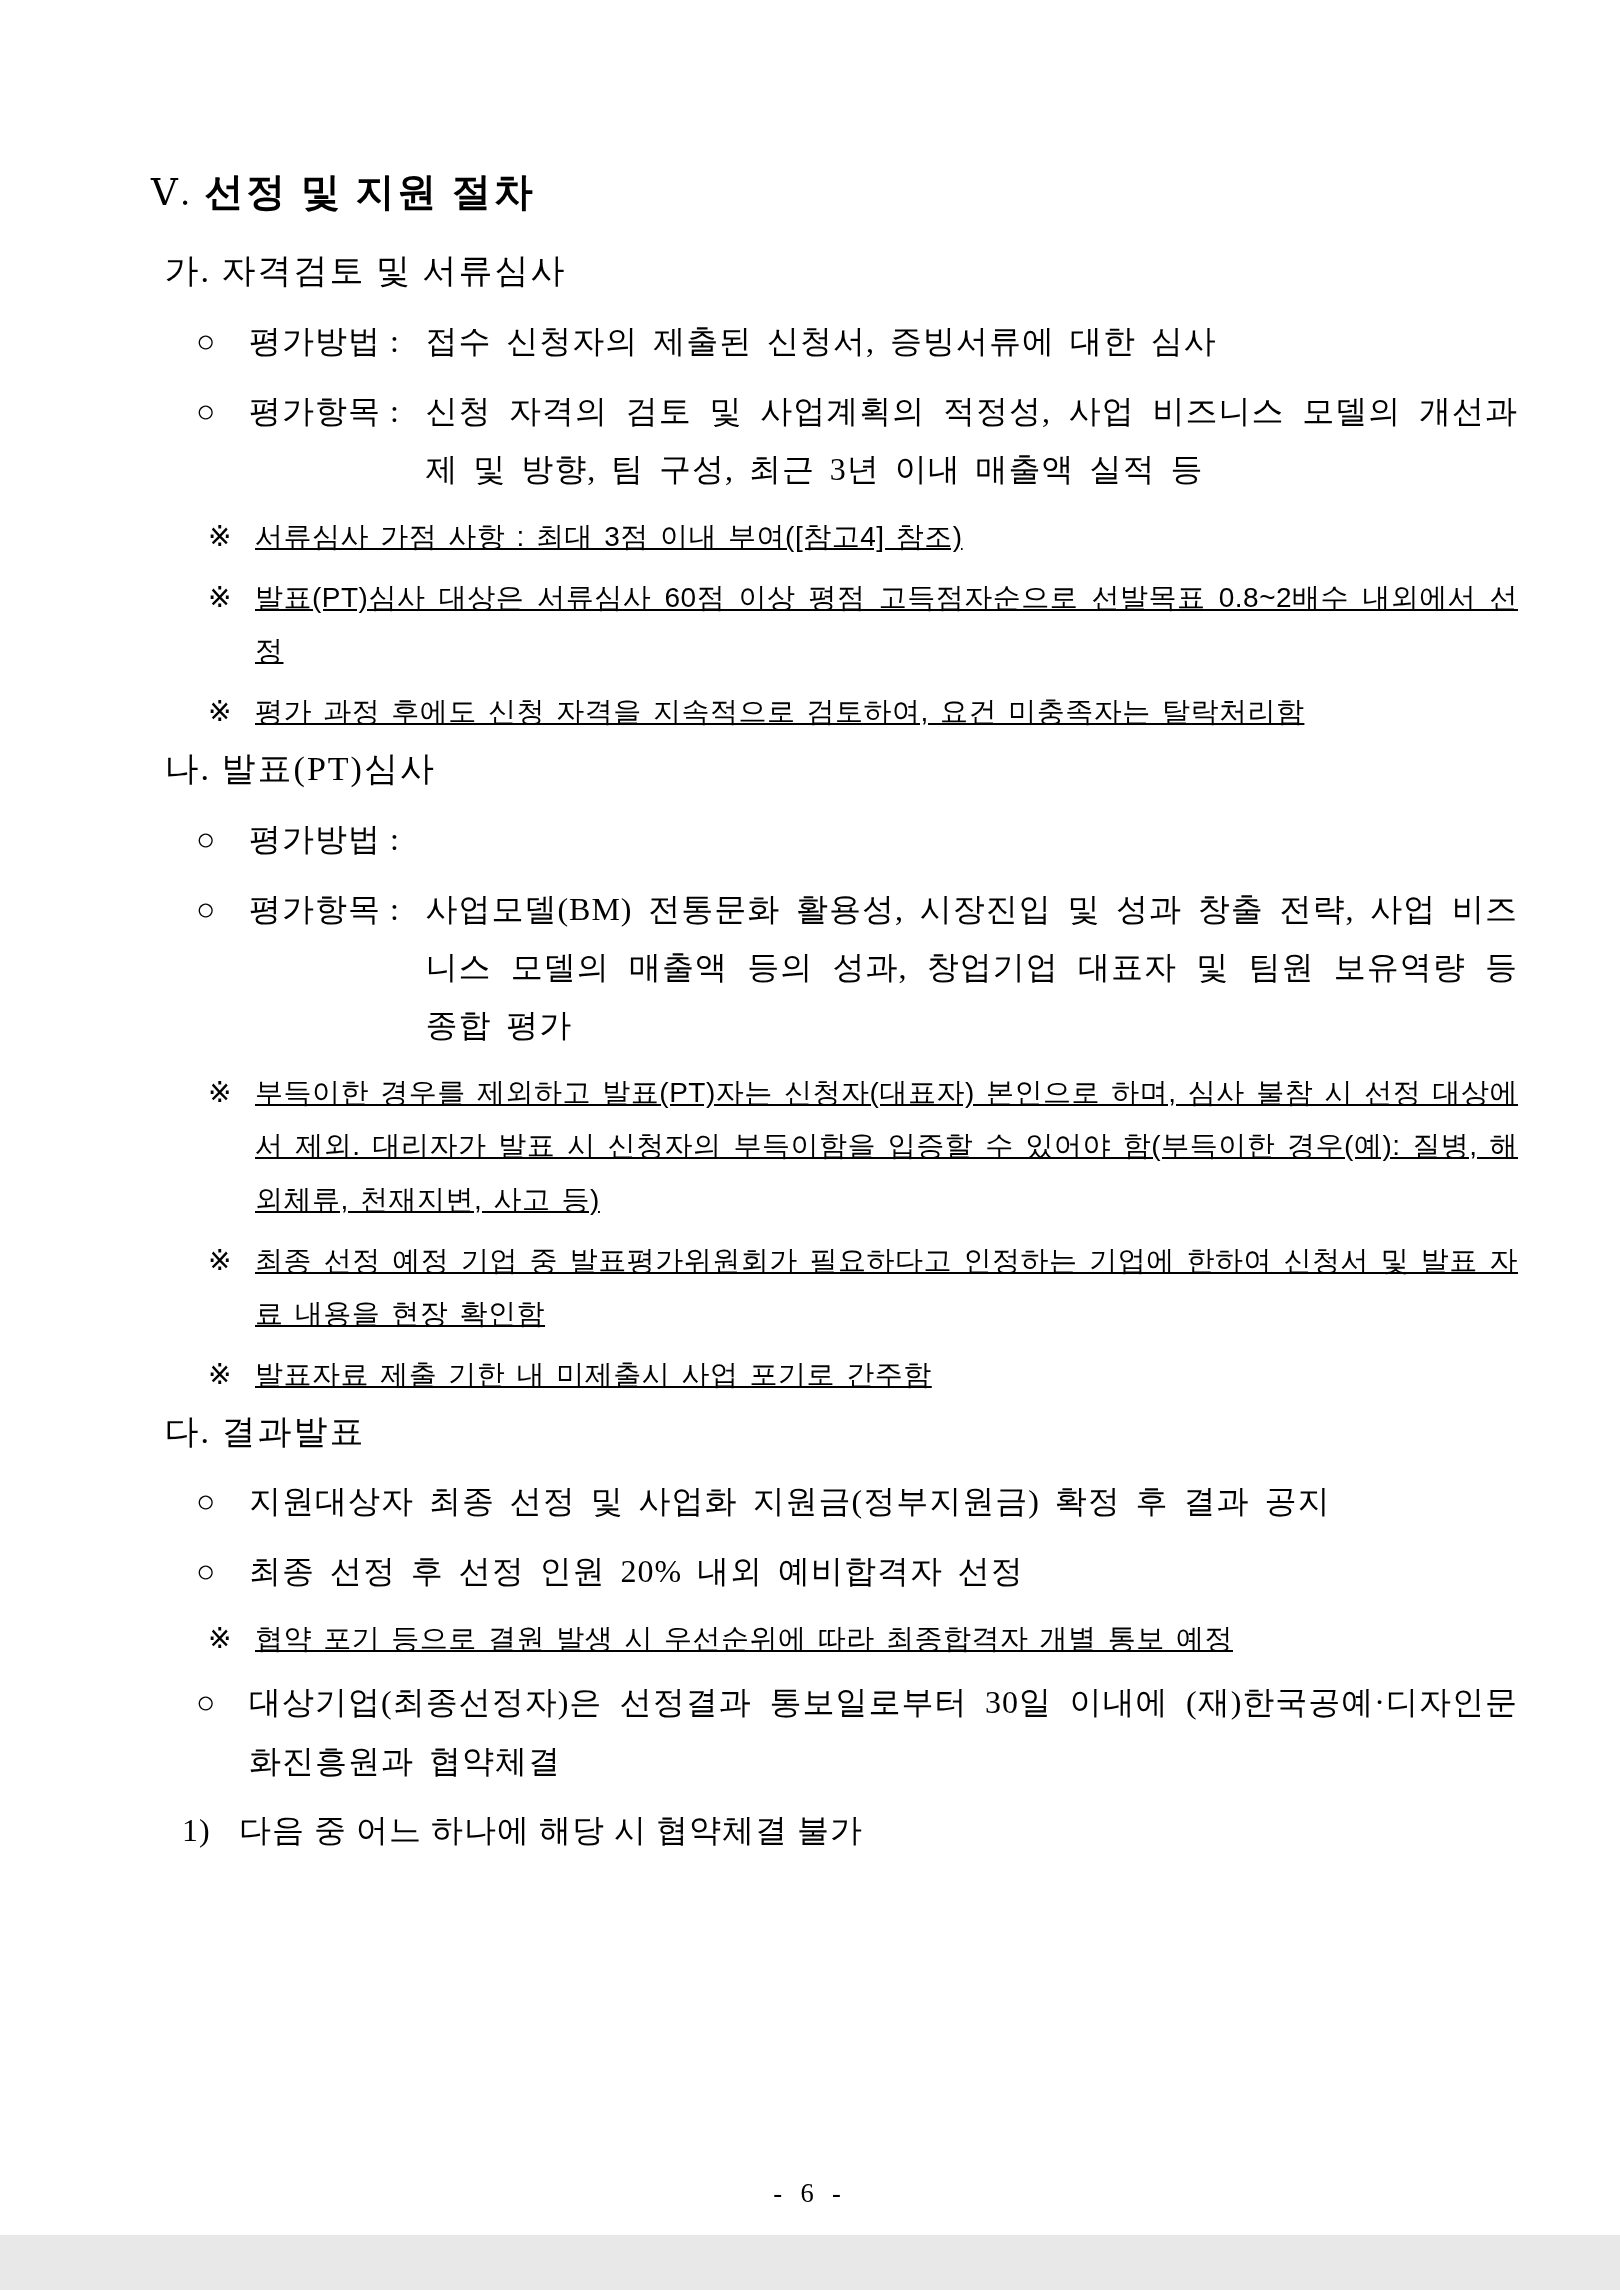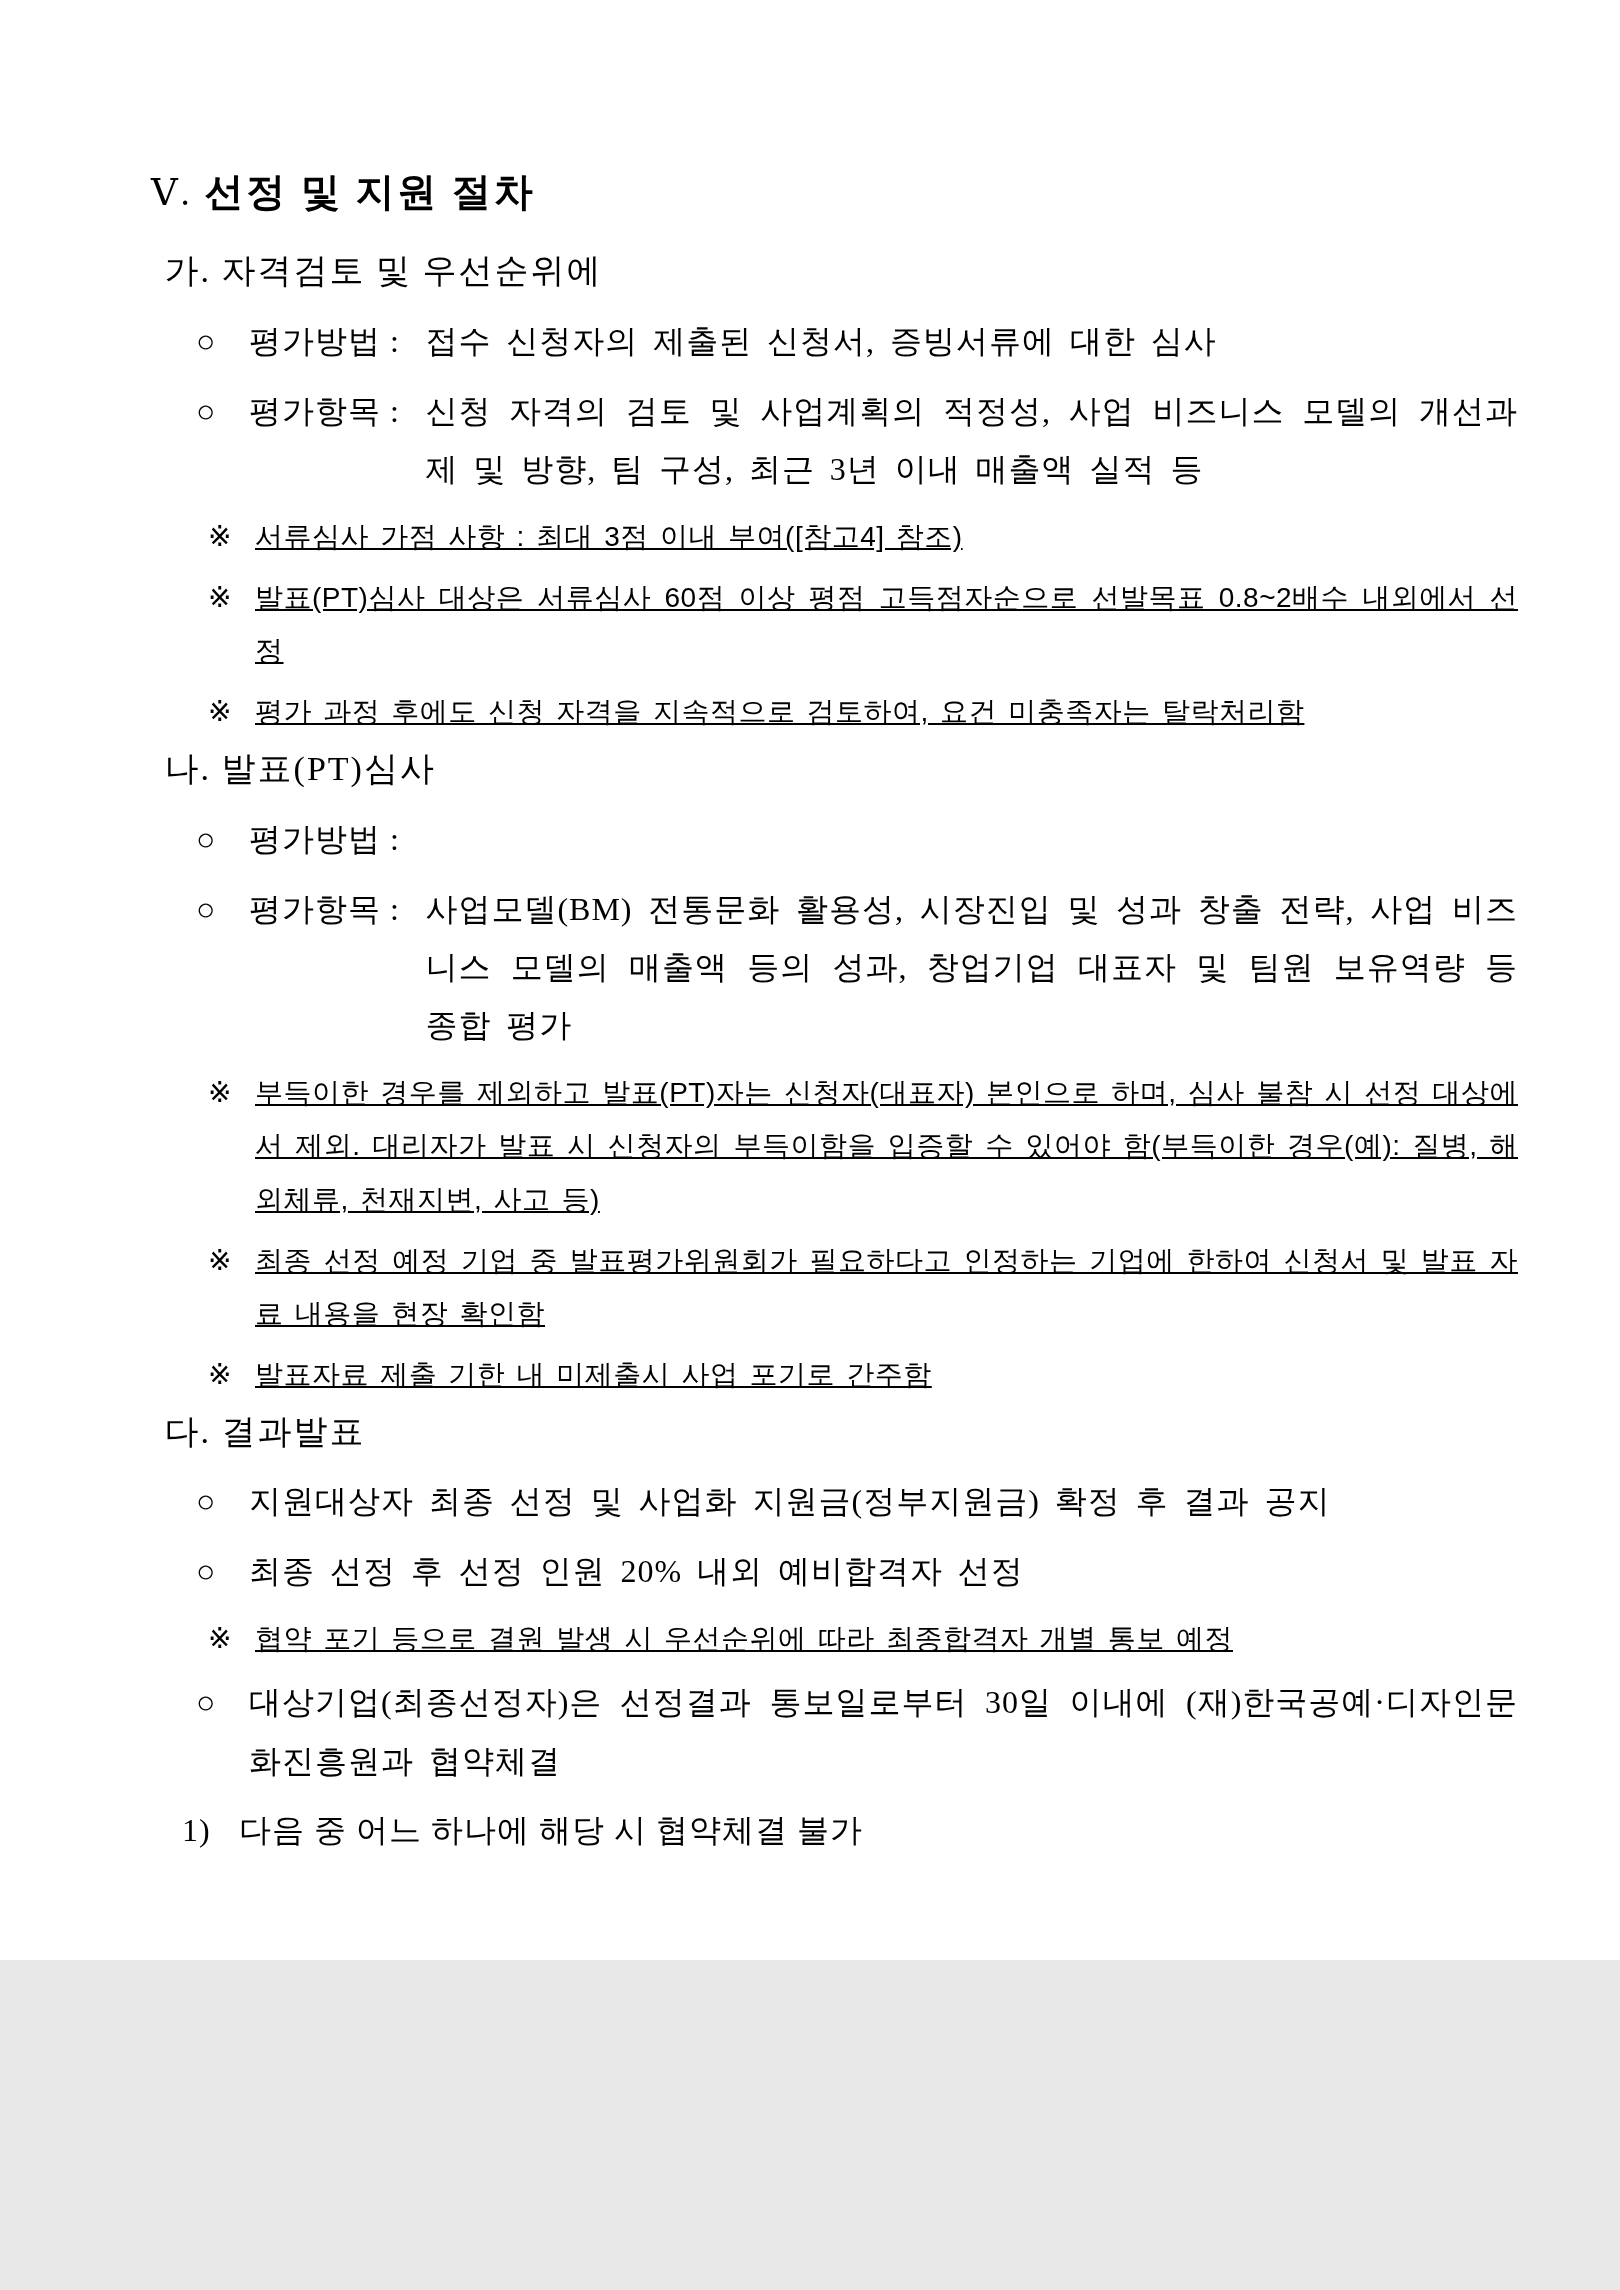--- a/index.html
+++ b/index.html
@@ -1,18 +1,18 @@
 <!DOCTYPE html>
 <html lang="ko"><head>
 <meta charset="utf-8">
 <style>
   html,body{margin:0;padding:0;background:#e8e8e8;}
   .page{
     position:relative;
-    width:1620px;height:1960px;
+    width:1620px;height:2235px;
     margin:0 auto;
     background:#ffffff;
     color:#000000;
     box-sizing:border-box;
     padding:165px 102px 0 147px;
     overflow:hidden;
     font-family:"Liberation Serif","DejaVu Serif",serif;
   }
   .doc-title{
     margin:0 0 29px 3.9px;
@@ -74,21 +74,21 @@
 </head>
 <body>
 
 <div class="page">
 
   <h1 class="doc-title">
     <span class="title-prefix">Ⅴ.</span><span class="title-main">선정 및 지원 절차</span>
   </h1>
 
   <div class="section first">
-    <h2 class="sec-heading">가. 자격검토 및 우선순위에</h2>
+    <h2 class="sec-heading">가. 자격검토 및 서류심사</h2>
     <div class="o-row">
       <span class="o-marker">○</span>
       <span class="o-label">평가방법 :</span>
       <span class="o-text">접수 신청자의 제출된 신청서, 증빙서류에 대한 심사</span>
     </div>
     <div class="o-row">
       <span class="o-marker">○</span>
       <span class="o-label">평가항목 :</span>
       <span class="o-text">신청 자격의 검토 및 사업계획의 적정성, 사업 비즈니스 모델의 개선과제 및 방향, 팀 구성, 최근 3년 이내 매출액 실적 등</span>
     </div>

